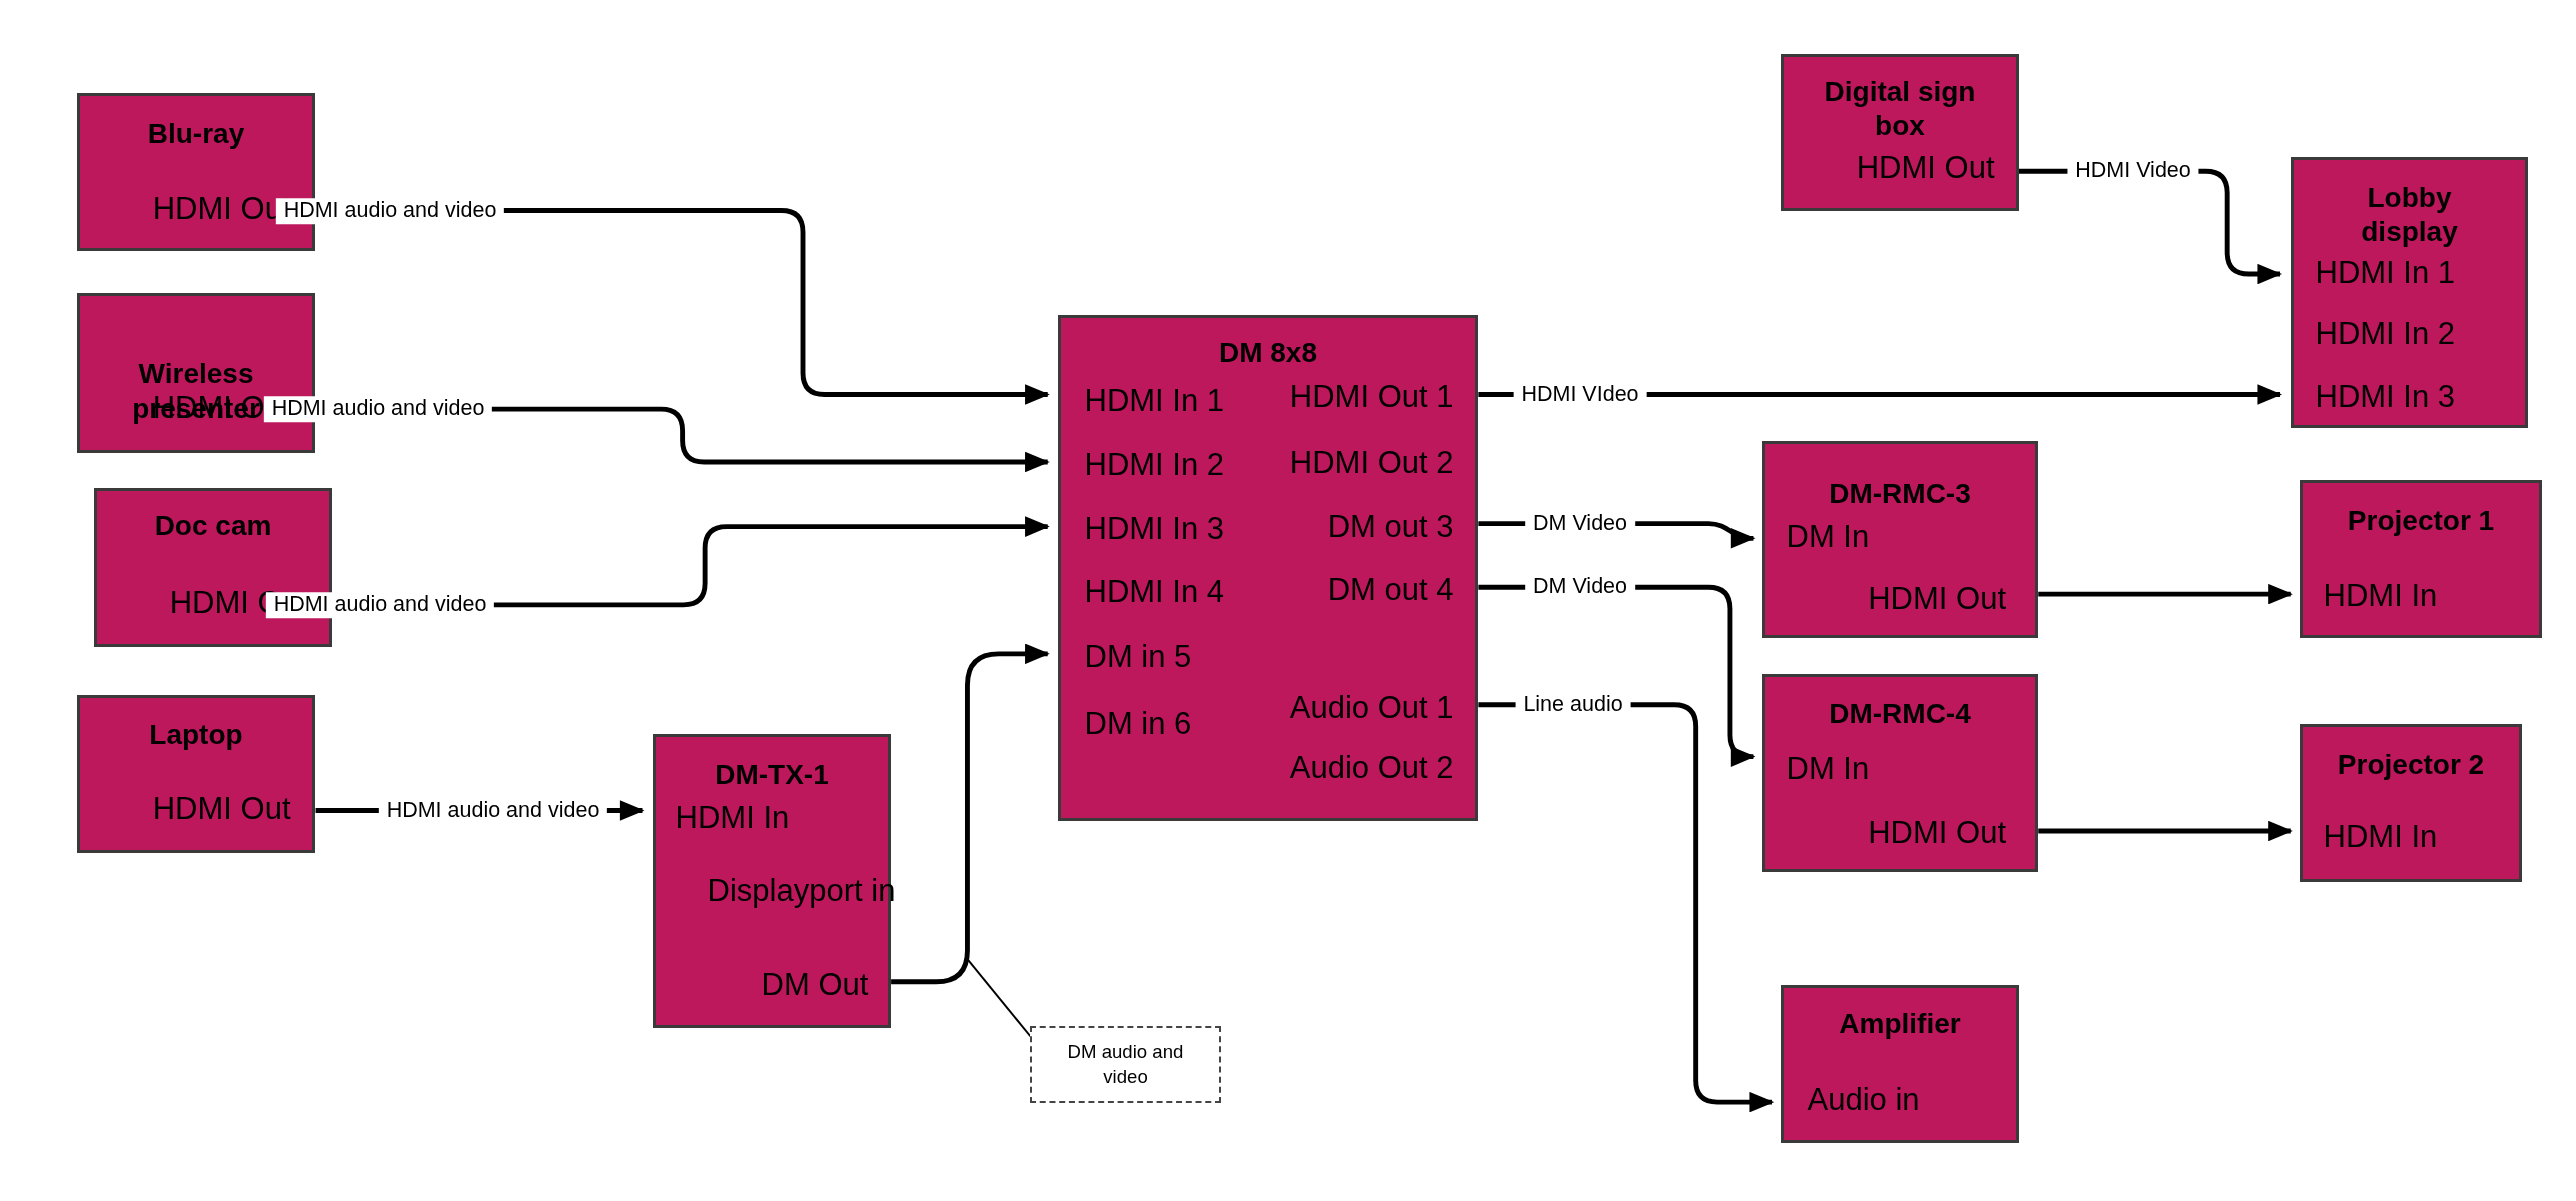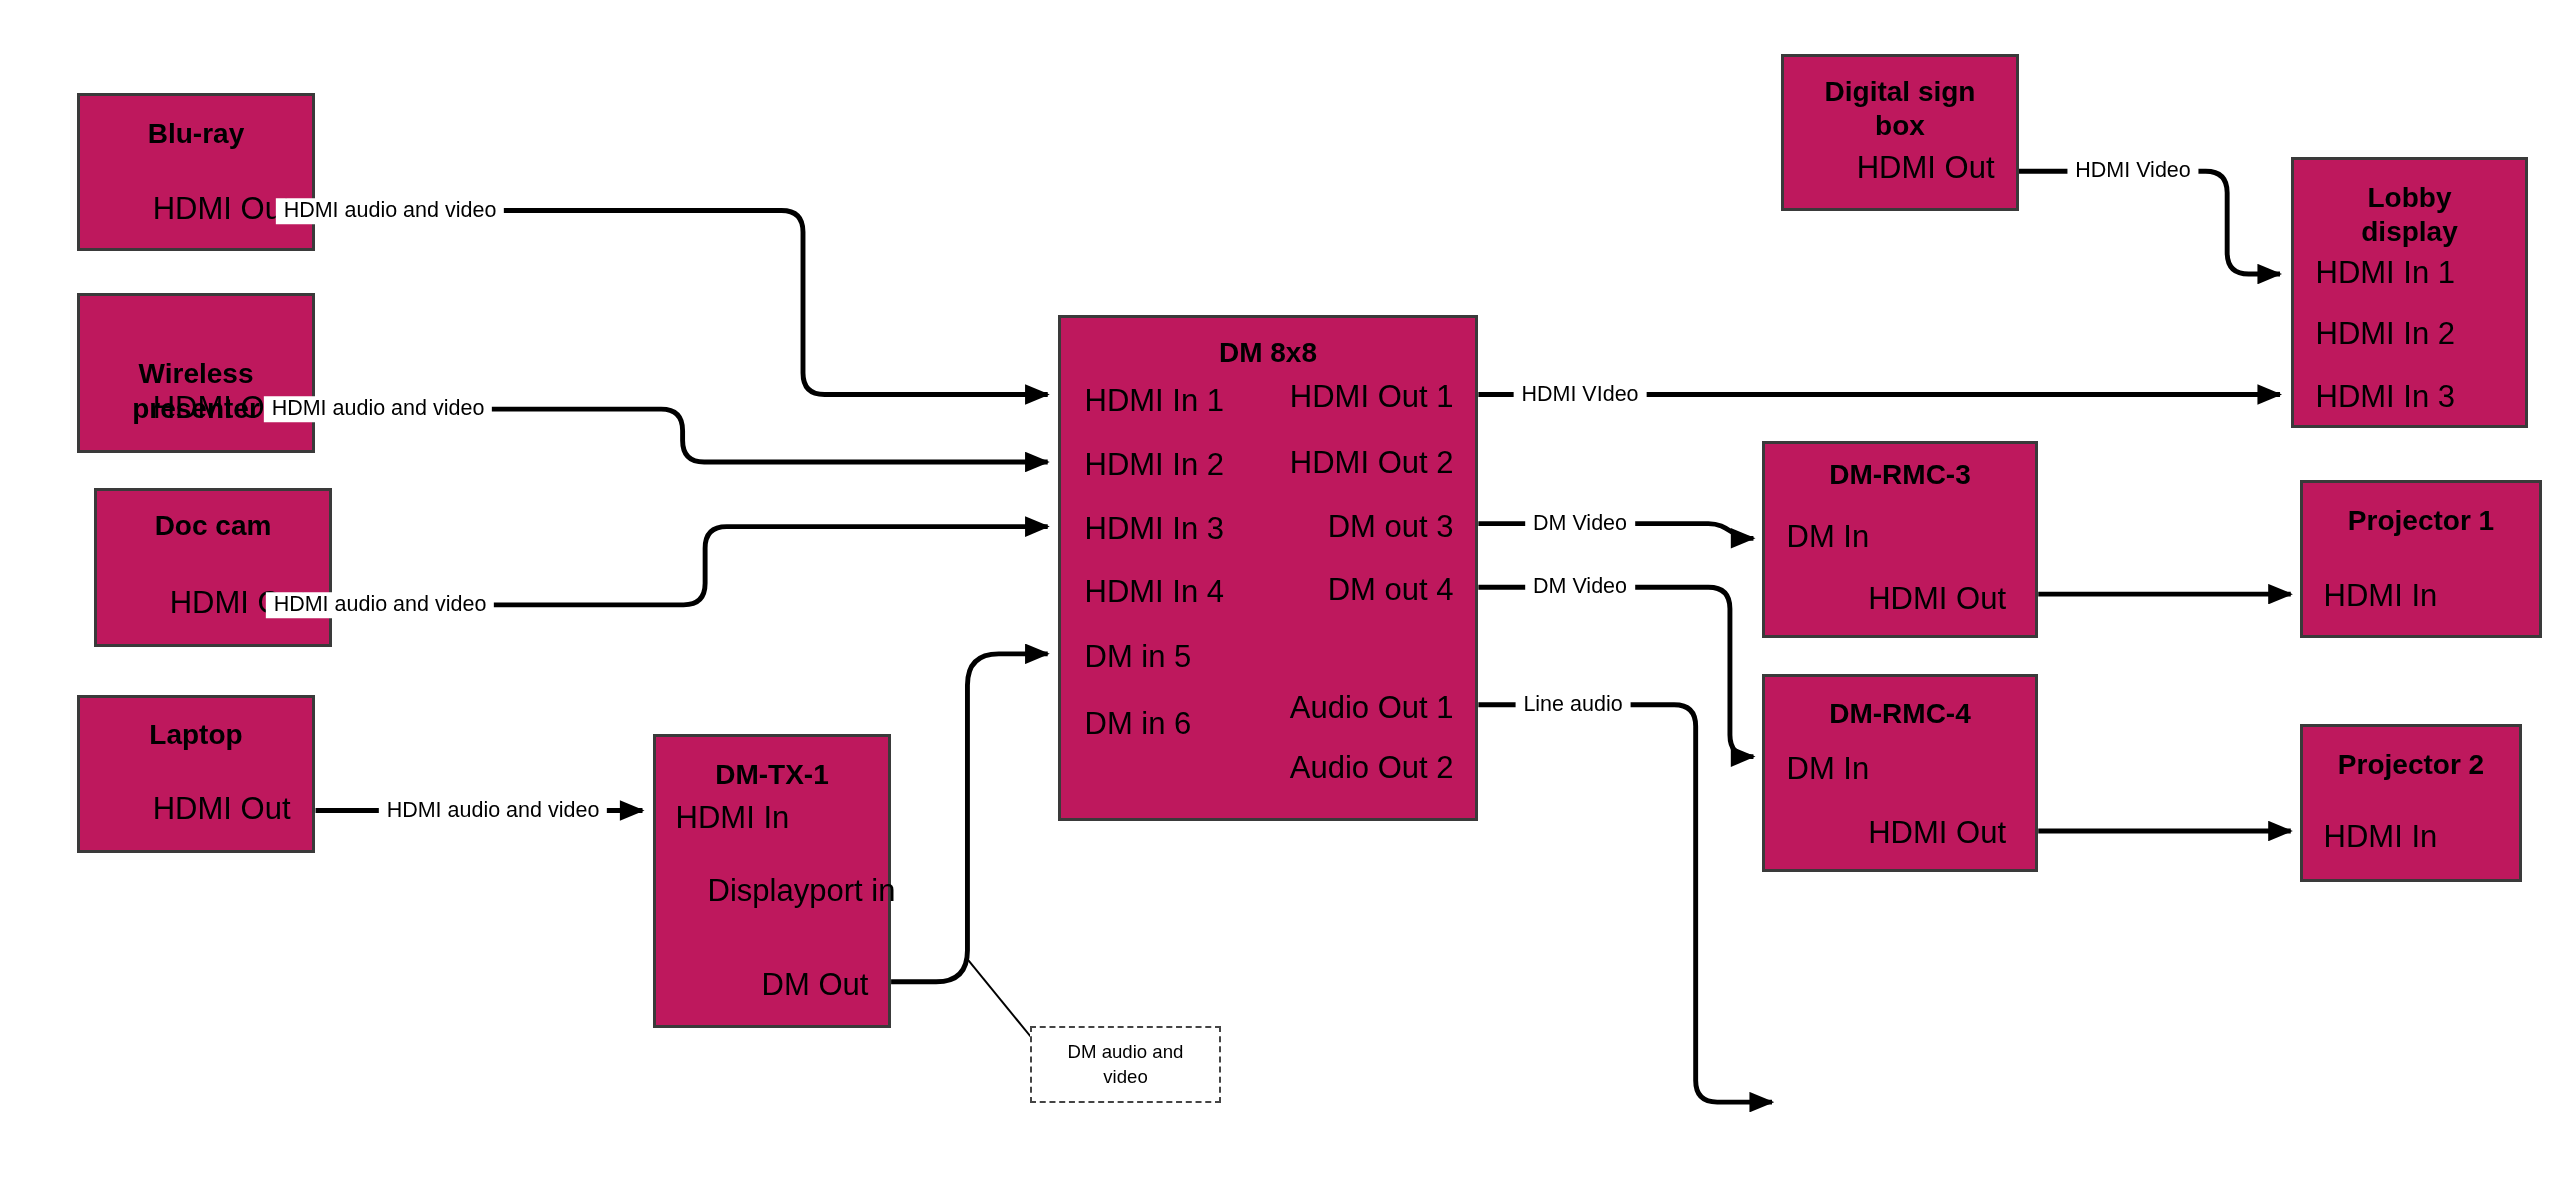--- a/index.html
+++ b/index.html
@@ -128,41 +128,45 @@
   </div>
 
   <div class="node" style="left:2291px;top:157px;width:237px;height:271px;">
     <div class="title" style="top:20.6px;max-width:157px;">Lobby display</div>
     <span class="port" style="left:21.5px;top:113px;">HDMI In 1</span>
     <span class="port" style="left:21.5px;top:174px;">HDMI In 2</span>
     <span class="port" style="left:21.5px;top:237px;">HDMI In 3</span>
   </div>
 
   <div class="node" style="left:1762px;top:441px;width:276px;height:197px;">
-    <div class="title" style="top:14px;">DM-RMC-3</div>
+    <div class="title" style="top:33px;">DM-RMC-3</div>
     <span class="port" style="left:21.5px;top:93px;">DM In</span>
     <span class="port" style="right:29px;top:155px;">HDMI Out</span>
   </div>
 
   <div class="node" style="left:2300px;top:480px;width:242px;height:158px;">
     <div class="title" style="top:20.6px;">Projector 1</div>
     <span class="port" style="left:20.6px;top:113px;">HDMI In</span>
   </div>
 
   <div class="node" style="left:1762px;top:674px;width:276px;height:198px;">
     <div class="title" style="top:19.6px;">DM-RMC-4</div>
     <span class="port" style="left:21.5px;top:92px;">DM In</span>
     <span class="port" style="right:29px;top:156px;">HDMI Out</span>
   </div>
 
   <div class="node" style="left:2300px;top:724px;width:222px;height:158px;">
     <div class="title" style="top:20.6px;">Projector 2</div>
     <span class="port" style="left:20.6px;top:110px;">HDMI In</span>
   </div>
 
+  <div class="node" style="left:1781px;top:985px;width:238px;height:158px;">
+    <div class="title" style="top:18.6px;">Amplifier</div>
+    <span class="port" style="left:23.5px;top:112px;">Audio in</span>
+  </div>
 
   <span class="wlabel" style="left:390px;top:211px;">HDMI audio and video</span>
   <span class="wlabel" style="left:378px;top:409px;">HDMI audio and video</span>
   <span class="wlabel" style="left:380px;top:605px;">HDMI audio and video</span>
   <span class="wlabel" style="left:493px;top:811px;">HDMI audio and video</span>
   <span class="wlabel" style="left:1580px;top:395px;">HDMI VIdeo</span>
   <span class="wlabel" style="left:2133px;top:171px;">HDMI Video</span>
   <span class="wlabel" style="left:1580px;top:524px;">DM Video</span>
   <span class="wlabel" style="left:1580px;top:587px;">DM Video</span>
   <span class="wlabel" style="left:1573px;top:705px;">Line audio</span>

